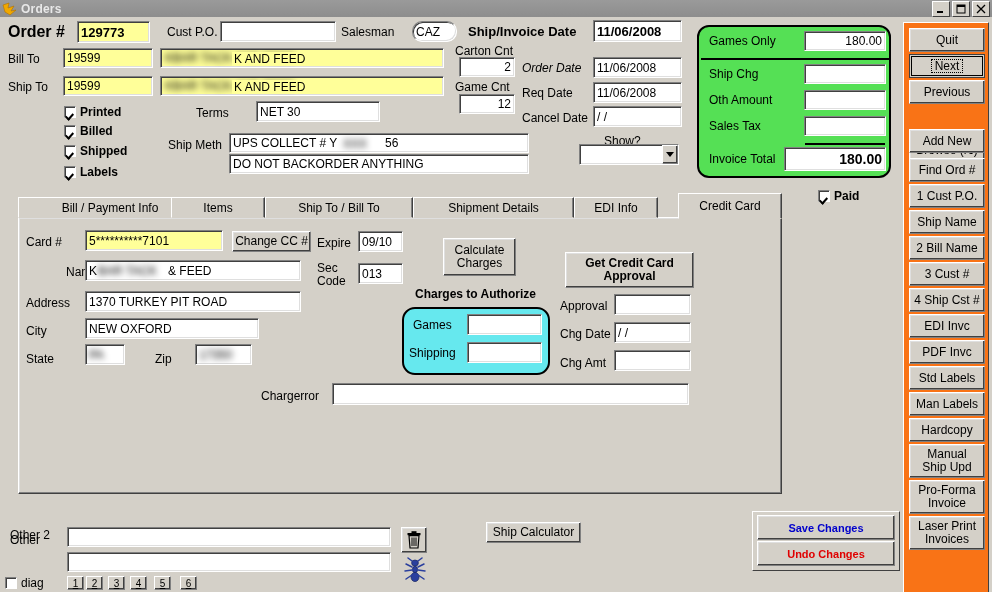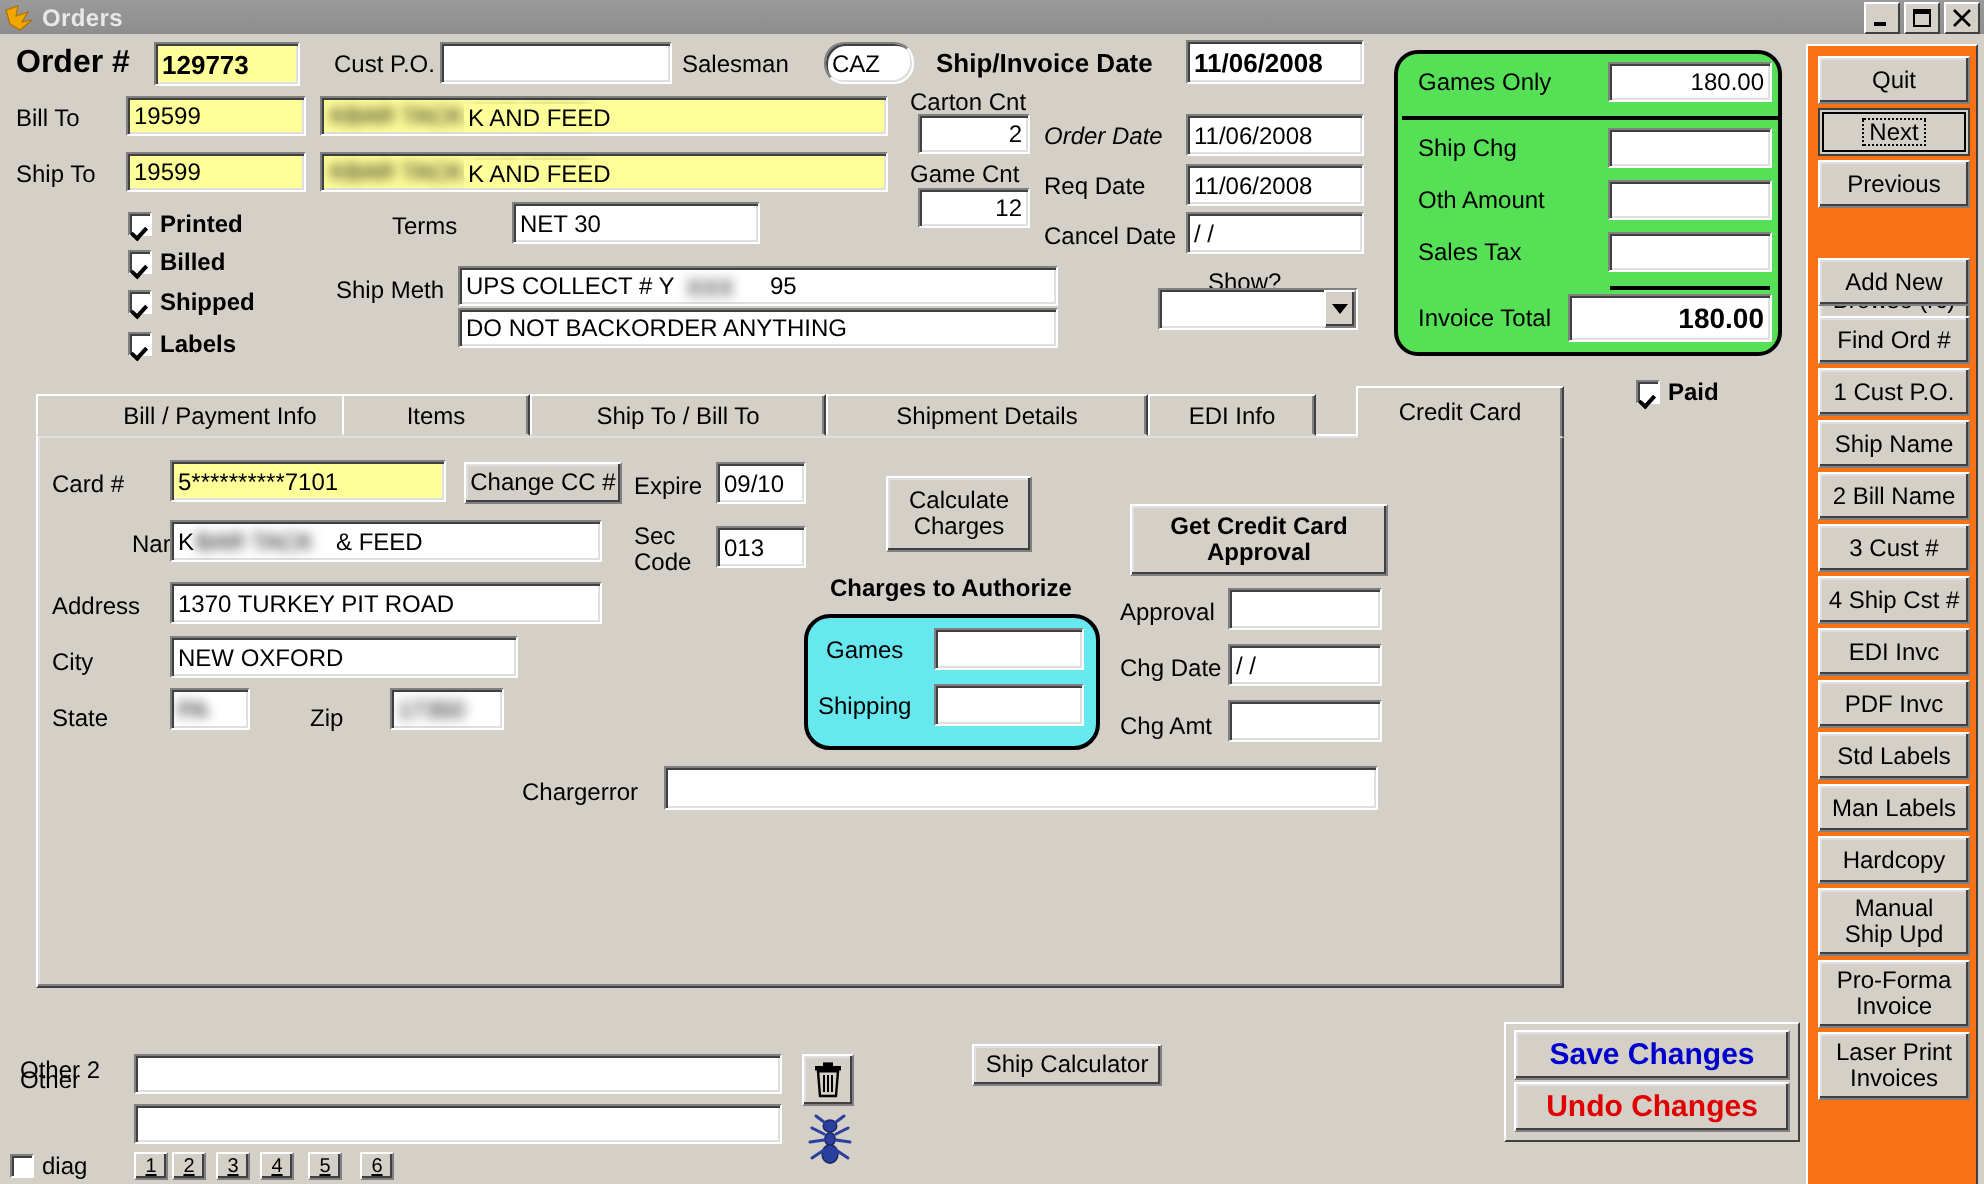--- a/index.html
+++ b/index.html
@@ -139,21 +139,21 @@
     position:absolute;left:752px;top:511px;width:148px;height:60px;
     box-sizing:border-box;background:#d4d0c8;
     border:1px solid;border-color:#ffffff #404040 #404040 #ffffff;
   }
   .savebtn{
     position:absolute;left:4px;width:138px;height:25px;box-sizing:border-box;
     background:#d4d0c8;
     border:1px solid;border-color:#ffffff #808080 #808080 #ffffff;
     box-shadow:inset -1px -1px 0 #404040, inset 1px 1px 0 #dfdfdf;
     display:flex;align-items:center;justify-content:center;
-    font-size:15px;font-weight:bold;
+    font-size:11px;font-weight:bold;
   }
 
   
   .pbtn{
     position:absolute;top:576px;width:17px;height:14px;box-sizing:border-box;
     background:#d4d0c8;
     border:1px solid;border-color:#ffffff #808080 #808080 #ffffff;
     box-shadow:inset -1px -1px 0 #404040;
     font-size:10px;display:flex;align-items:center;justify-content:center;
     text-decoration:underline;
@@ -268,21 +268,21 @@
     <span class="t b">Labels</span>
   </div>
 
   <div class="lbl" style="left:196px;top:106px;">Terms</div>
   <div class="fld" style="left:256px;top:101px;width:124px;height:21px;">NET 30</div>
 
   <div class="lbl" style="left:168px;top:138px;">Ship Meth</div>
   <div class="fld" style="left:229px;top:133px;width:300px;height:20px;">
     <span style="position:relative;">UPS COLLECT # Y</span>
     <span class="blur" style="position:absolute;left:113px;top:3px;font-size:12px;">XXX</span>
-    <span style="position:absolute;left:155px;top:2px;font-size:12px;">95</span>
+    <span style="position:absolute;left:155px;top:2px;font-size:12px;">56</span>
   </div>
   <div class="fld" style="left:229px;top:154px;width:300px;height:20px;">DO NOT BACKORDER ANYTHING</div>
 
   <div class="lbl" style="left:604px;top:134px;">Show?</div>
   <div class="combo" style="left:579px;top:144px;width:100px;height:21px;">
     <span></span>
     <span class="arrow">
         <span class="tri"></span>
       </span>
   </div>

